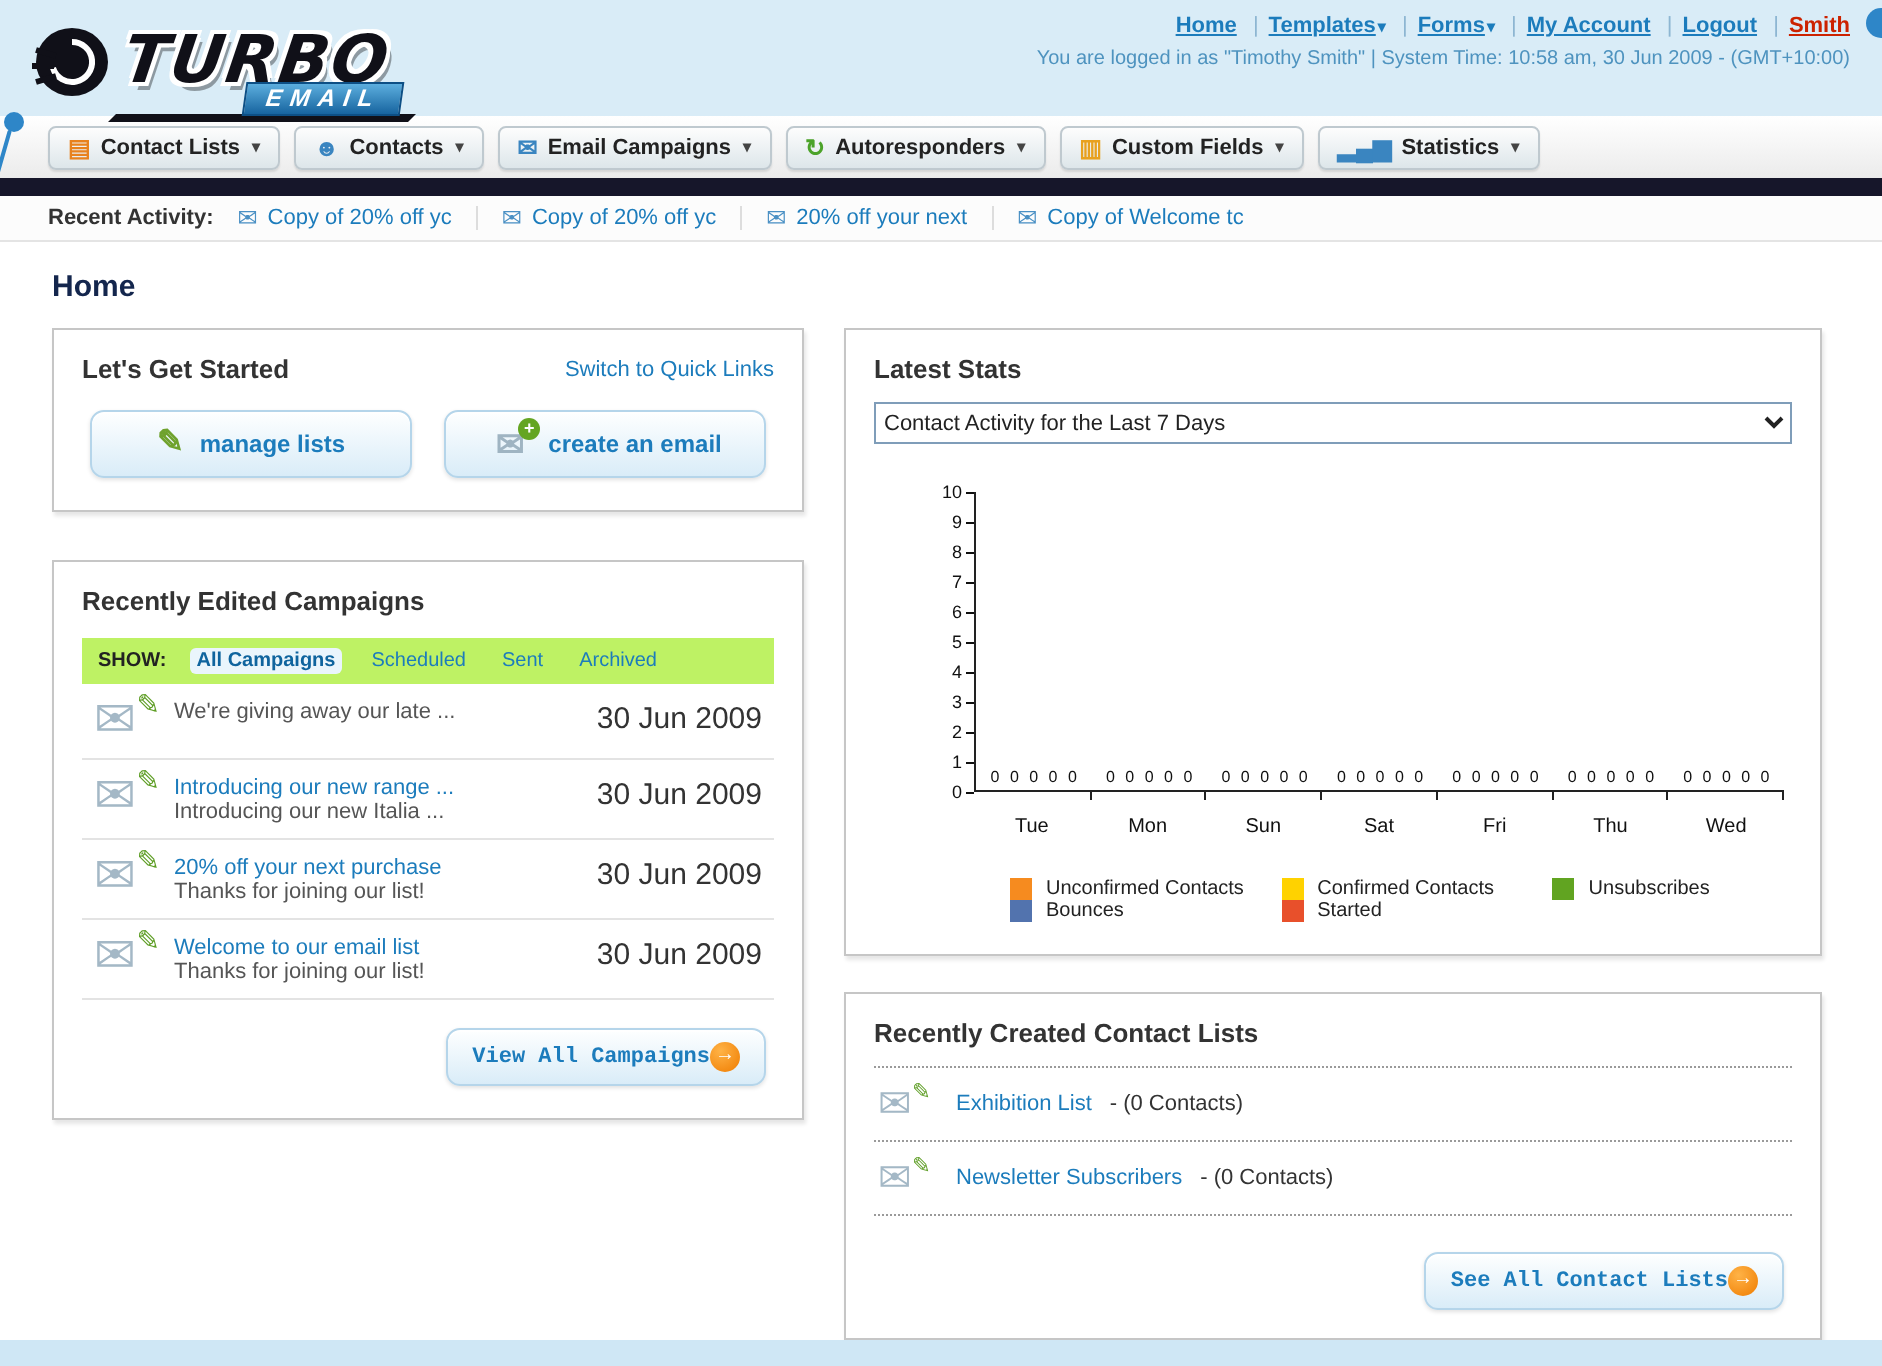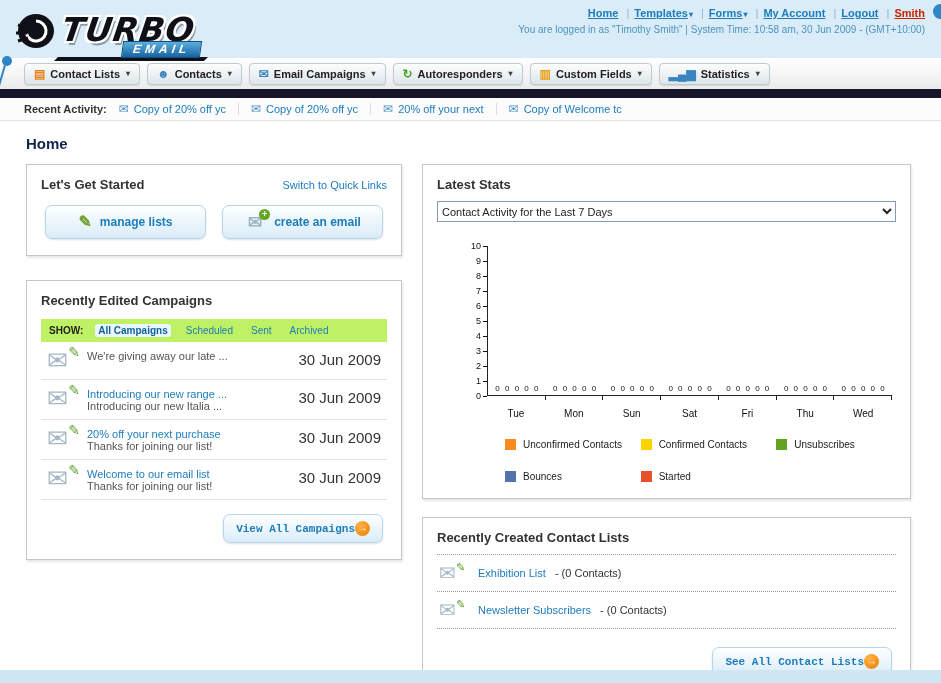--- a/index.html
+++ b/index.html
@@ -83,21 +83,21 @@
   .chart{margin:24px 4px 0 28px}
   .chart-body{display:flex;align-items:flex-start}
   .y-axis{width:22px;height:160px;margin-top:-5px;display:flex;flex-direction:column;justify-content:space-between;align-items:flex-end;font-size:9px;color:#111;flex:none}
   .y-axis span::after{content:"";display:inline-block;width:4px;height:1px;background:#111;margin-left:2px;vertical-align:middle}
   .plot{flex:1;height:150px;border-left:1px solid #222;border-bottom:1px solid #222;display:flex}
   .day-col{flex:1;position:relative}
   .day-col::after{content:"";position:absolute;right:0;bottom:-5px;width:1px;height:4px;background:#222}
   .zeros{position:absolute;bottom:2px;left:0;right:0;text-align:center;font-size:8px;color:#111;word-spacing:3px;white-space:nowrap}
   .x-labels{display:flex;margin-left:22px;margin-top:7px}
   .x-labels span{flex:1;text-align:center;font-size:10px;color:#111}
-  .legend{display:grid;grid-template-columns:1.2fr 1.2fr 1fr;gap:21px 4px;margin:20px 6px 4px 40px}
+  .legend{display:grid;grid-template-columns:1.2fr 1.2fr 1fr;gap:0 4px;margin:20px 6px 4px 40px}
   .legend-item{display:flex;align-items:center;gap:7px;font-size:10px;color:#222}
   .sw{width:11px;height:11px;flex:none}
 
   
   .cl-head{border-bottom:1px dotted #9a9a9a;padding-bottom:9px}
   .cl-item{display:flex;align-items:center;gap:9px;padding:8px 2px;border-bottom:1px dotted #9a9a9a}
   .cl-item .mail-icon{transform:scale(.8);transform-origin:left center;height:20px}
   .cl-suffix{color:#333}
   .cl-actions{display:flex;justify-content:flex-end;padding:18px 4px 2px}
 

